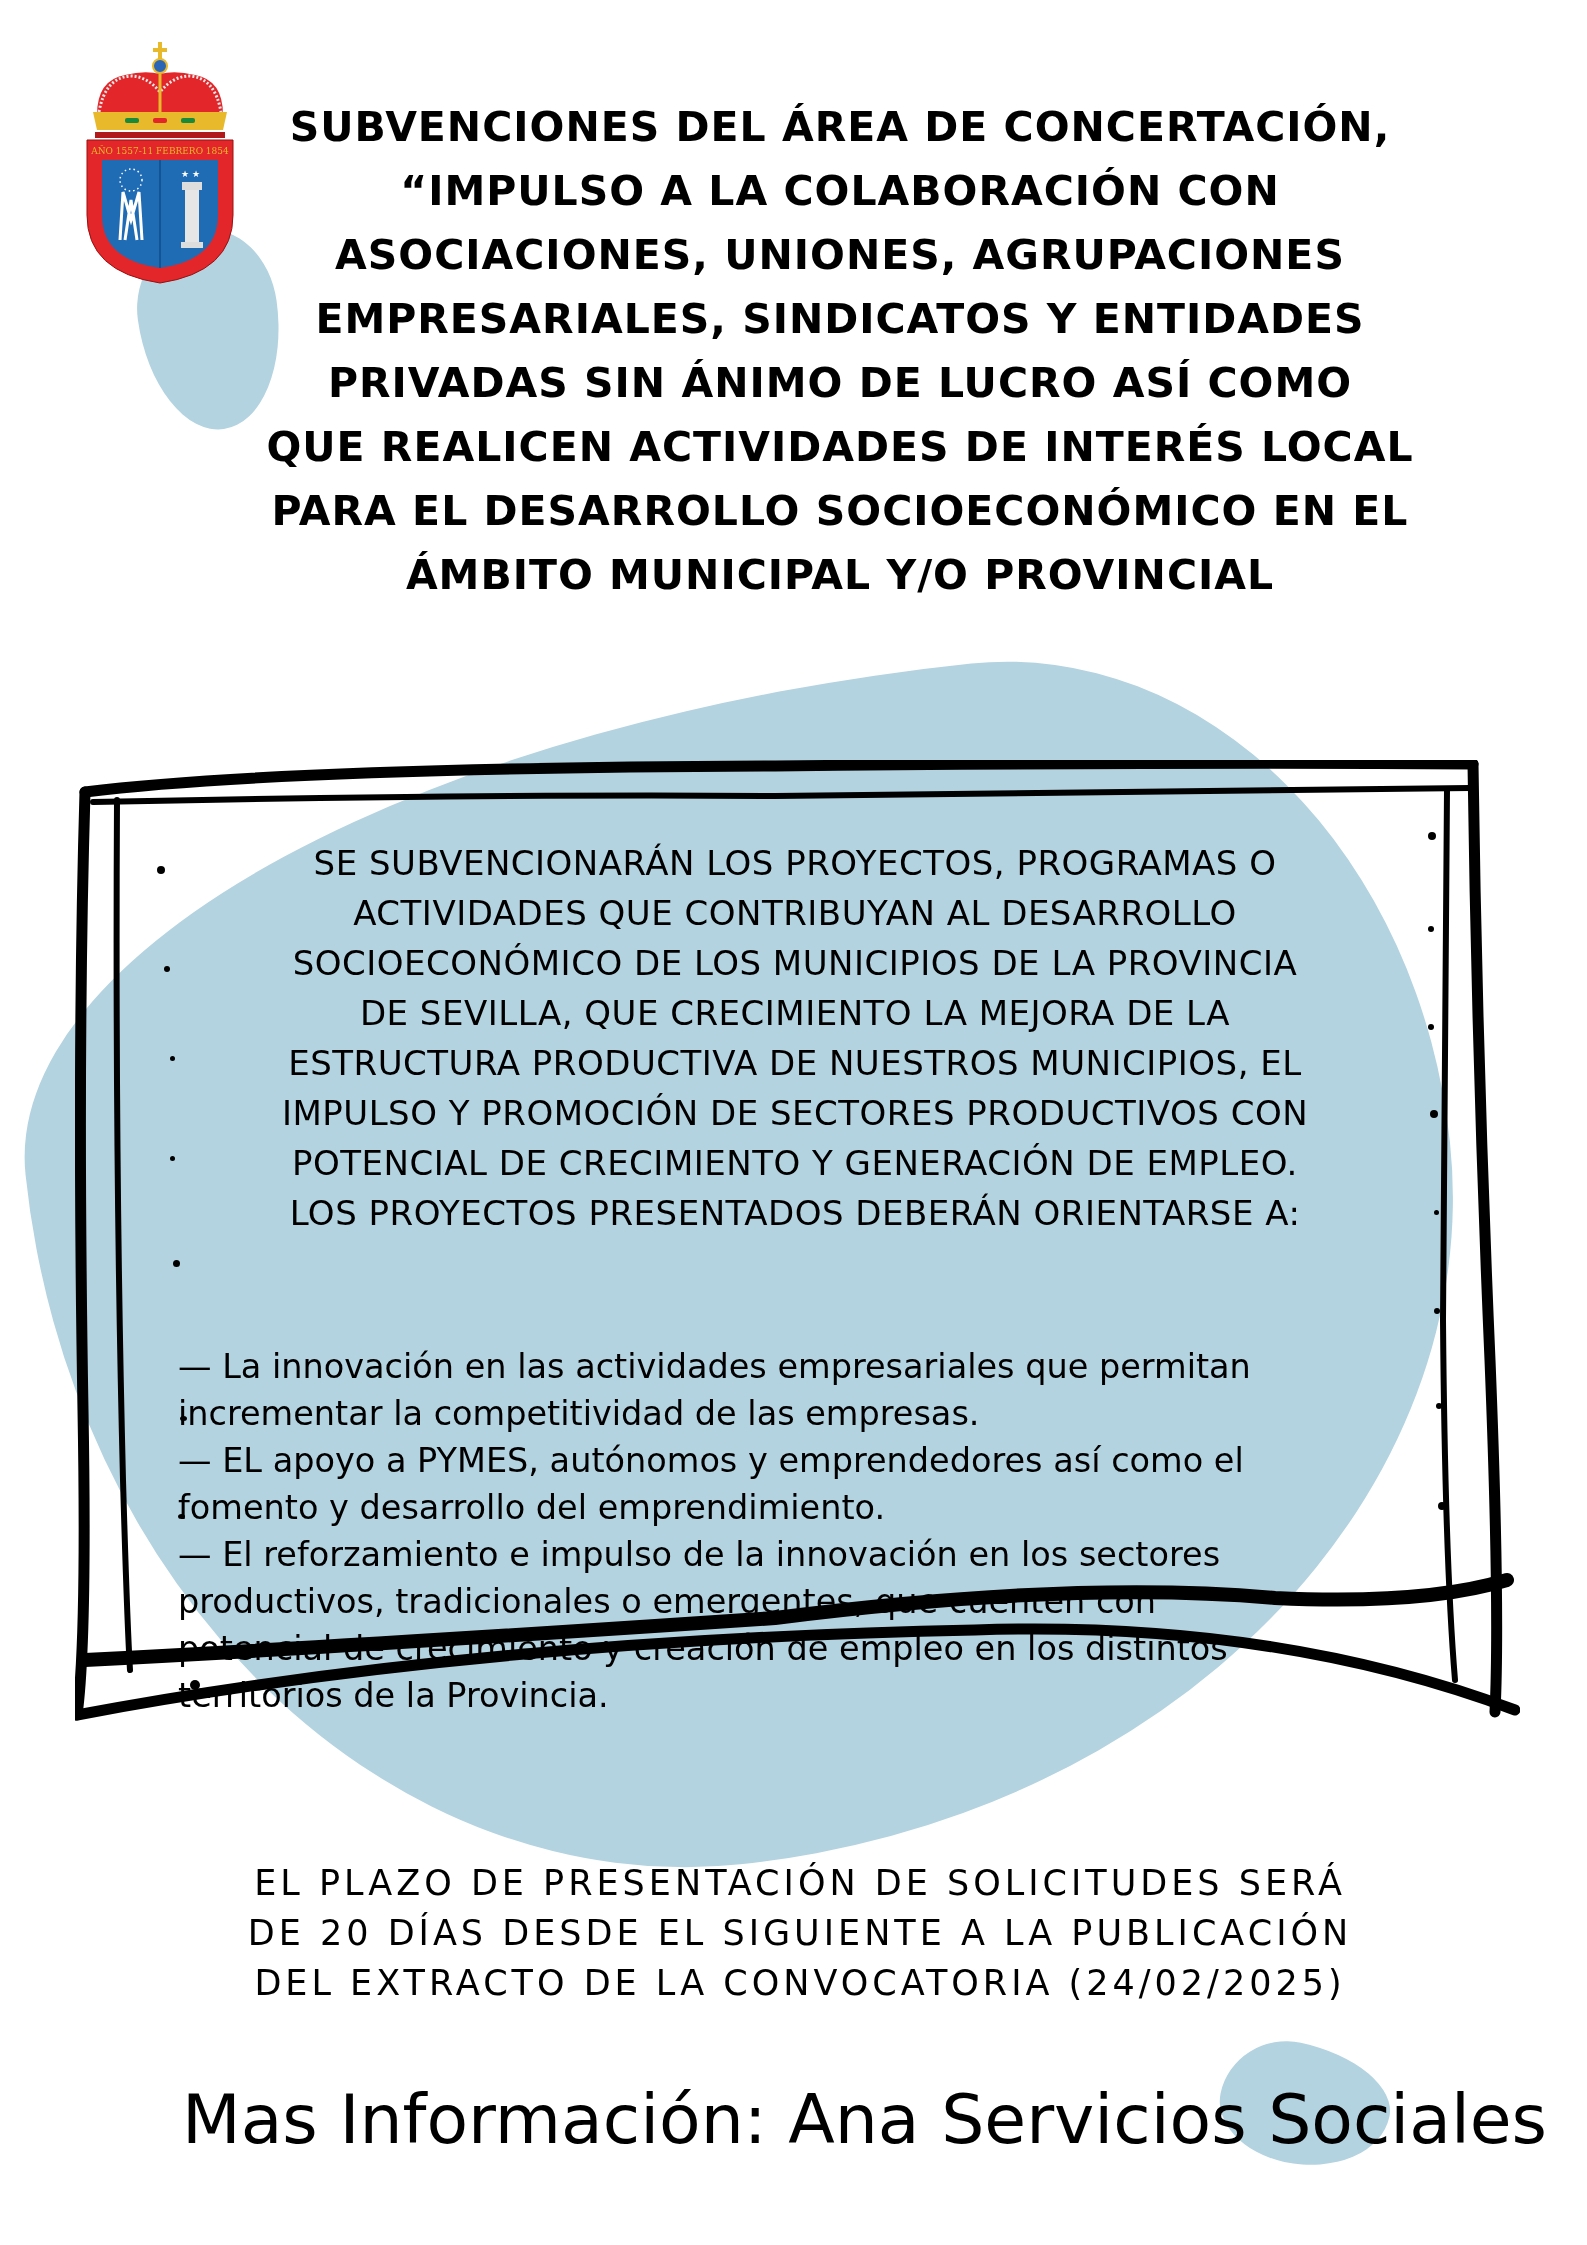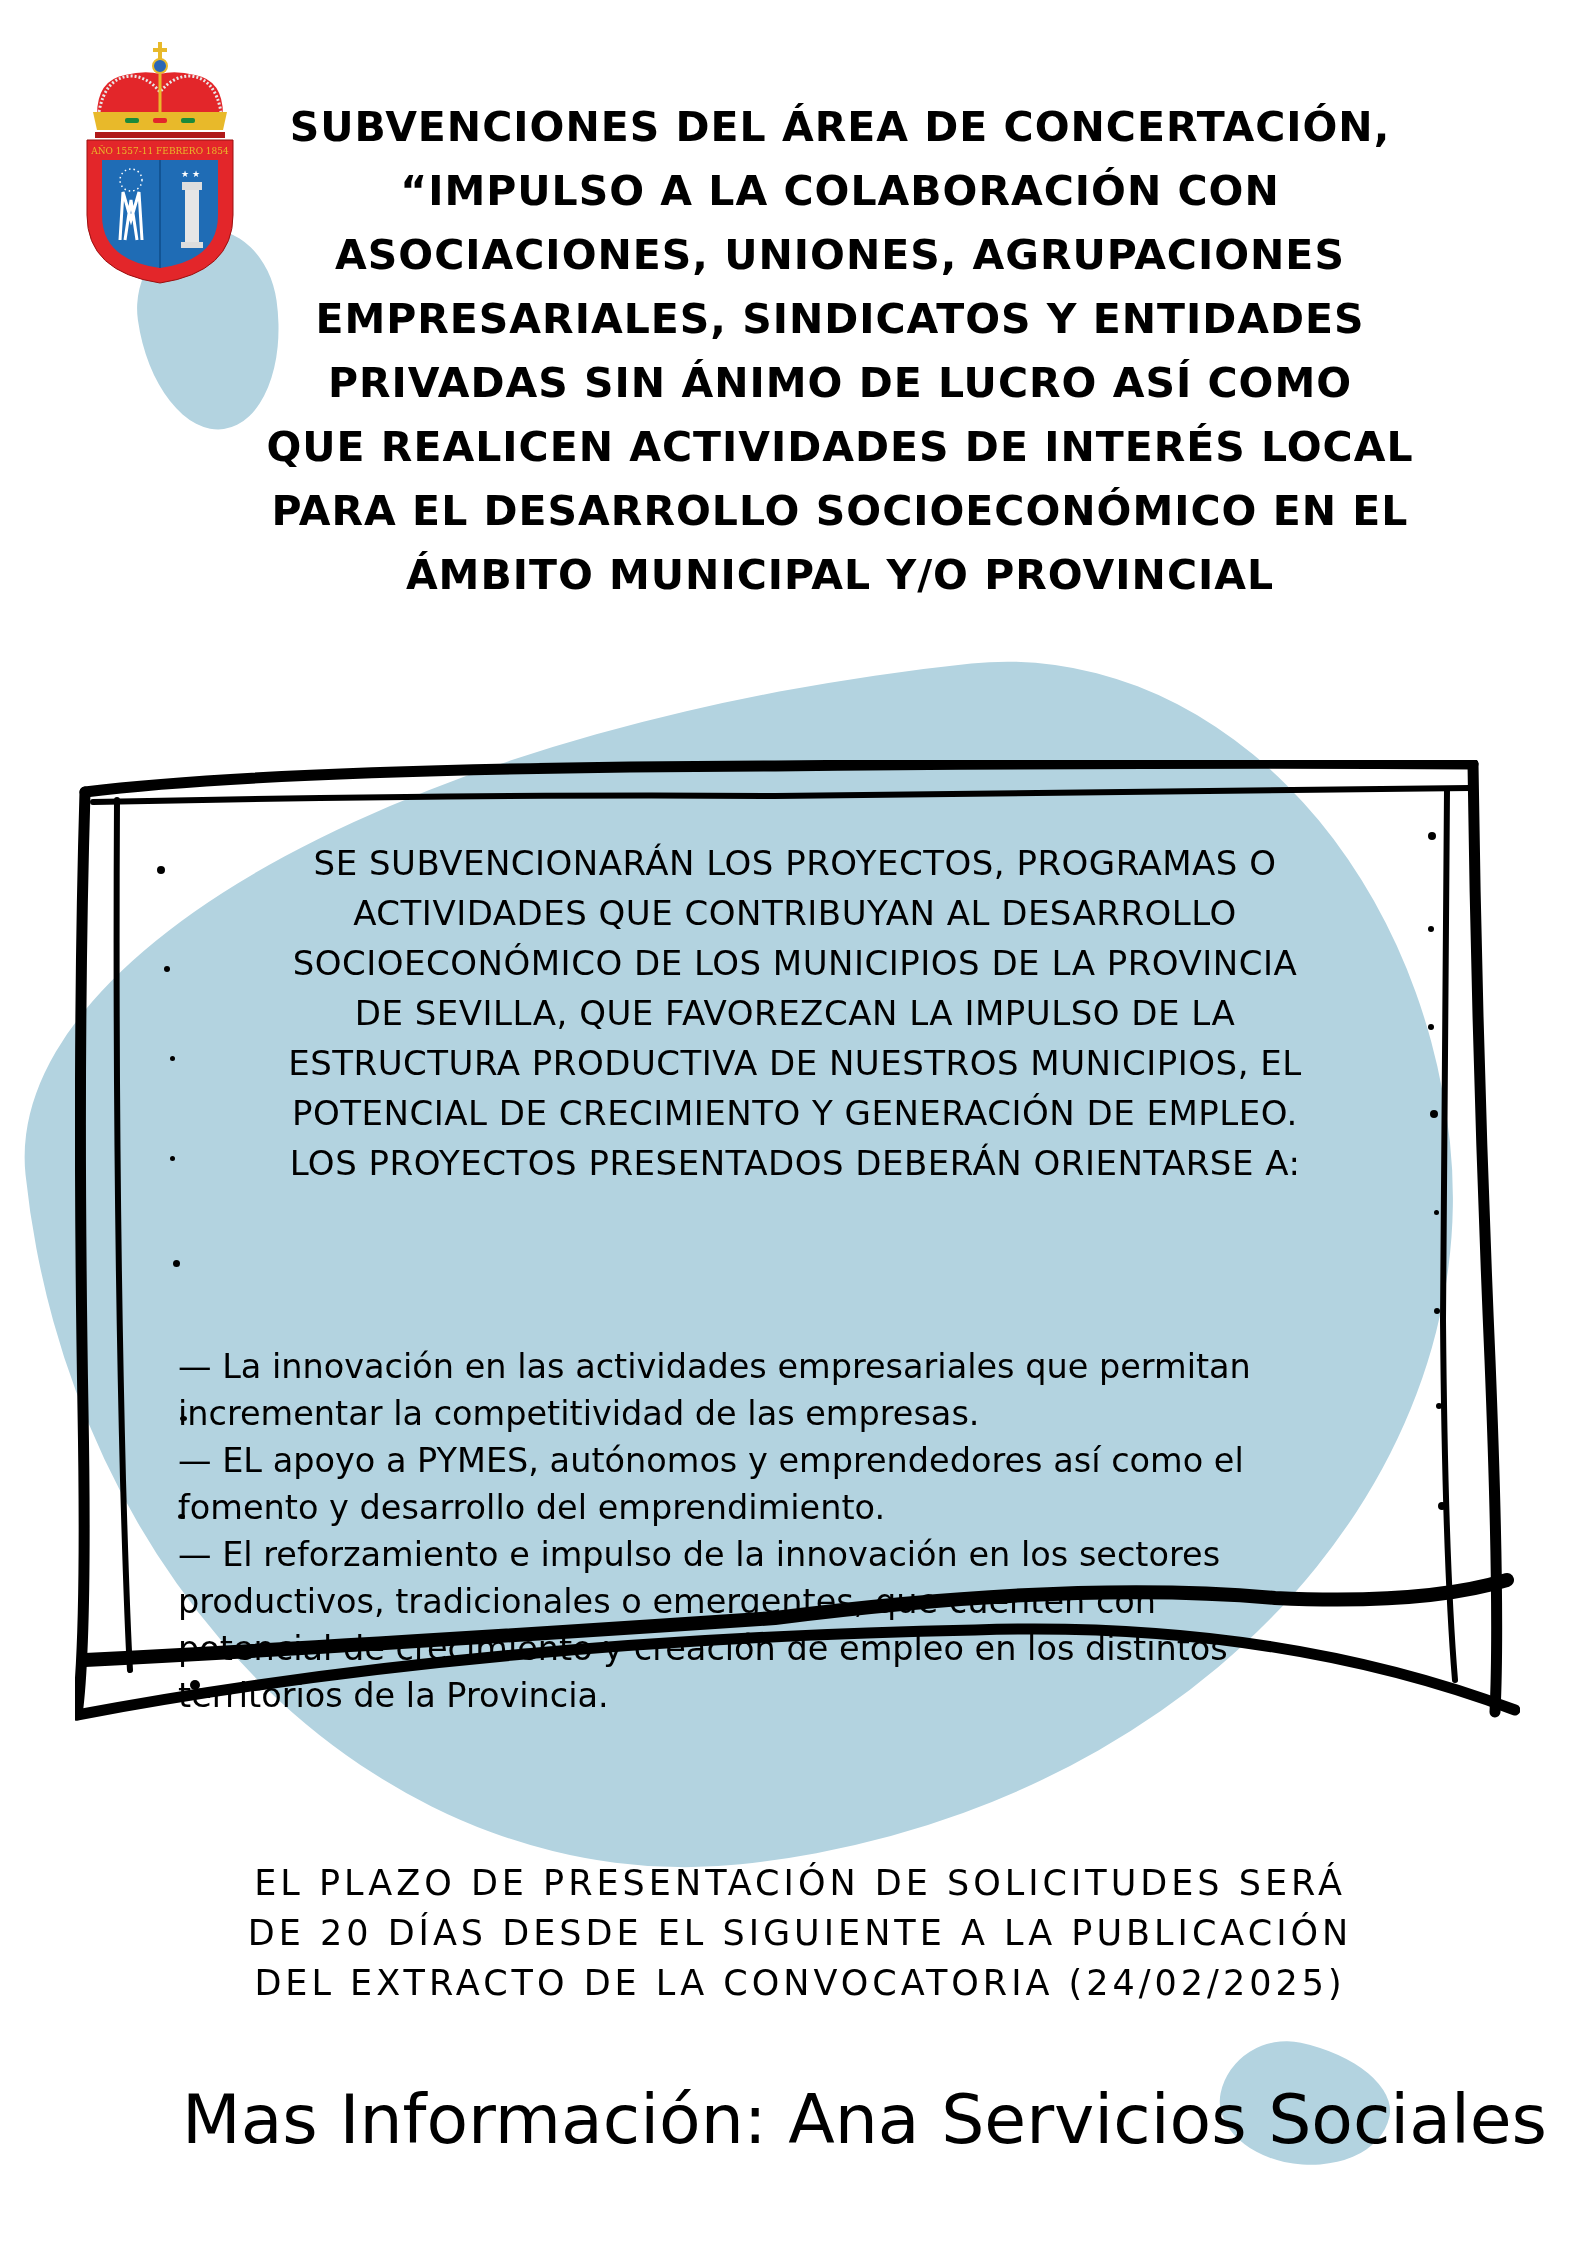--- a/index.html
+++ b/index.html
@@ -136,22 +136,23 @@
 <div class="dot" style="left:1434px; top:1210px; width:5px; height:5px;"></div>
 <div class="dot" style="left:1434px; top:1308px; width:6px; height:6px;"></div>
 <div class="dot" style="left:1436px; top:1403px; width:6px; height:6px;"></div>
 <div class="dot" style="left:1438px; top:1502px; width:8px; height:8px;"></div>
 <div class="dot" style="left:1440px; top:1594px; width:6px; height:6px;"></div>
 
 <div class="body-caps">
   <div>SE SUBVENCIONARÁN LOS PROYECTOS, PROGRAMAS O</div>
   <div>ACTIVIDADES QUE CONTRIBUYAN AL DESARROLLO</div>
   <div>SOCIOECONÓMICO DE LOS MUNICIPIOS DE LA PROVINCIA</div>
-  <div>DE SEVILLA, QUE FAVOREZCAN LA IMPULSO DE LA</div>
+  <div>DE SEVILLA, QUE CRECIMIENTO LA MEJORA DE LA</div>
   <div>ESTRUCTURA PRODUCTIVA DE NUESTROS MUNICIPIOS, EL</div>
+  <div>IMPULSO Y PROMOCIÓN DE SECTORES PRODUCTIVOS CON</div>
   <div>POTENCIAL DE CRECIMIENTO Y GENERACIÓN DE EMPLEO.</div>
   <div>LOS PROYECTOS PRESENTADOS DEBERÁN ORIENTARSE A:</div>
 </div>
 
 <div class="body-items">
   <div>— La innovación en las actividades empresariales que permitan</div>
   <div>incrementar la competitividad de las empresas.</div>
   <div>— EL apoyo a PYMES, autónomos y emprendedores así como el</div>
   <div>fomento y desarrollo del emprendimiento.</div>
   <div>— El reforzamiento e impulso de la innovación en los sectores</div>

